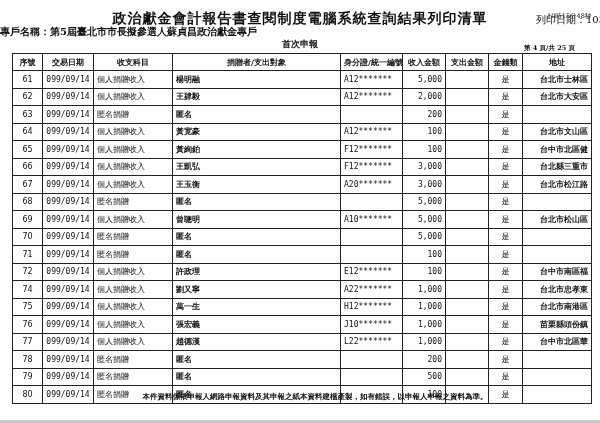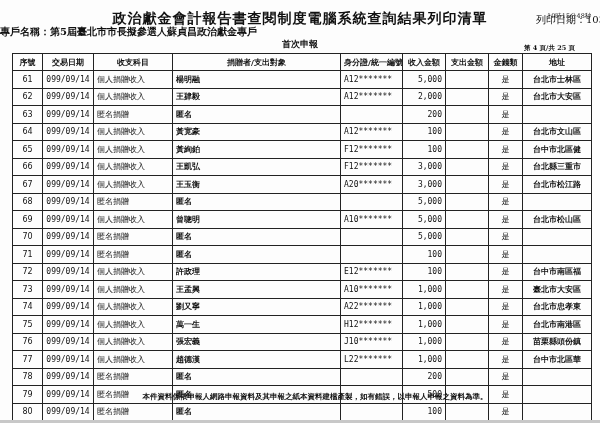--- a/index.html
+++ b/index.html
@@ -19,21 +19,21 @@
   }
   table.grid th, table.grid td {
     border:1px solid #222; height:16.5px; padding:0 3px; font-size:8px; overflow:hidden; white-space:nowrap;
   }
   table.grid th { font-weight:bold; text-align:center; height:16px; font-size:8px; }
   td.c { text-align:center; }
   td.num { text-align:right; font-family:"DejaVu Sans Mono","Liberation Mono",monospace; font-size:7.5px; }
   td.mono { font-family:"DejaVu Sans Mono","Liberation Mono",monospace; font-size:6px; }
   td.date { text-align:center; font-family:"DejaVu Sans Mono","Liberation Mono",monospace; font-size:7.5px; }
   td.seq { text-align:center; font-family:"DejaVu Sans", sans-serif; font-size:7.5px; }
-  td.addr { text-align:center; font-size:8px; font-weight:bold;margin-top:28px; }
+  td.addr { text-align:right; font-size:8px; font-weight:bold;margin-top:28px; }
   td.name { font-weight:bold;margin-top:8px; }
   th.id-head { font-size:6px; }
   .footer { position:absolute; top:392px; left:0; width:600px; text-align:center; font-size:7.5px; font-weight:bold;padding-left:15px; }
   .bottom-edge { position:absolute; top:420px; left:0; width:600px; height:3px; background:#c8c8c8; }
 </style>
 </head>
 <body>
 
 <div class="title">政治獻金會計報告書查閱制度電腦系統查詢結果列印清單</div>
 <div class="subtitle">專戶名稱：第5屆臺北市市長擬參選人蘇貞昌政治獻金專戶</div>
@@ -194,31 +194,20 @@
         <td class="date">099/09/14</td>
         <td>個人捐贈收入</td>
         <td class="name">許政理</td>
         <td class="mono">E12*******</td>
         <td class="num">100</td>
         <td class="num"></td>
         <td class="c">是</td>
         <td class="addr">台中市南區福</td>
       </tr>
       <tr>
-        <td class="seq">73</td>
-        <td class="date">099/09/14</td>
-        <td>個人捐贈收入</td>
-        <td class="name">王孟興</td>
-        <td class="mono">A10*******</td>
-        <td class="num">1,000</td>
-        <td class="num"></td>
-        <td class="c">是</td>
-        <td class="addr">臺北市大安區</td>
-      </tr>
-      <tr>
         <td class="seq">74</td>
         <td class="date">099/09/14</td>
         <td>個人捐贈收入</td>
         <td class="name">劉又寧</td>
         <td class="mono">A22*******</td>
         <td class="num">1,000</td>
         <td class="num"></td>
         <td class="c">是</td>
         <td class="addr">台北市忠孝東</td>
       </tr>

